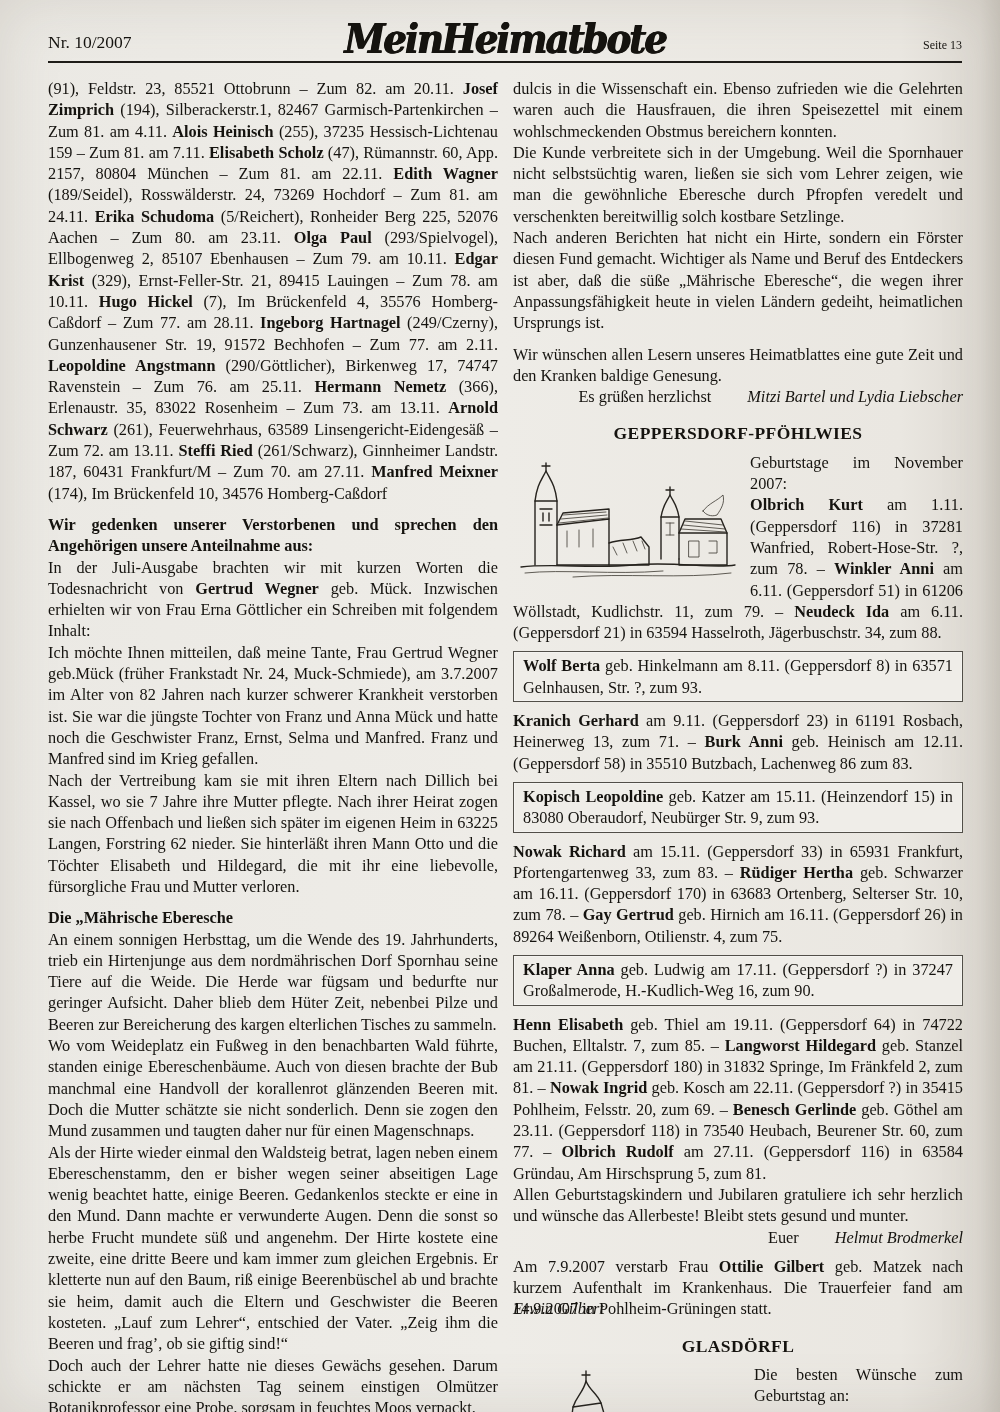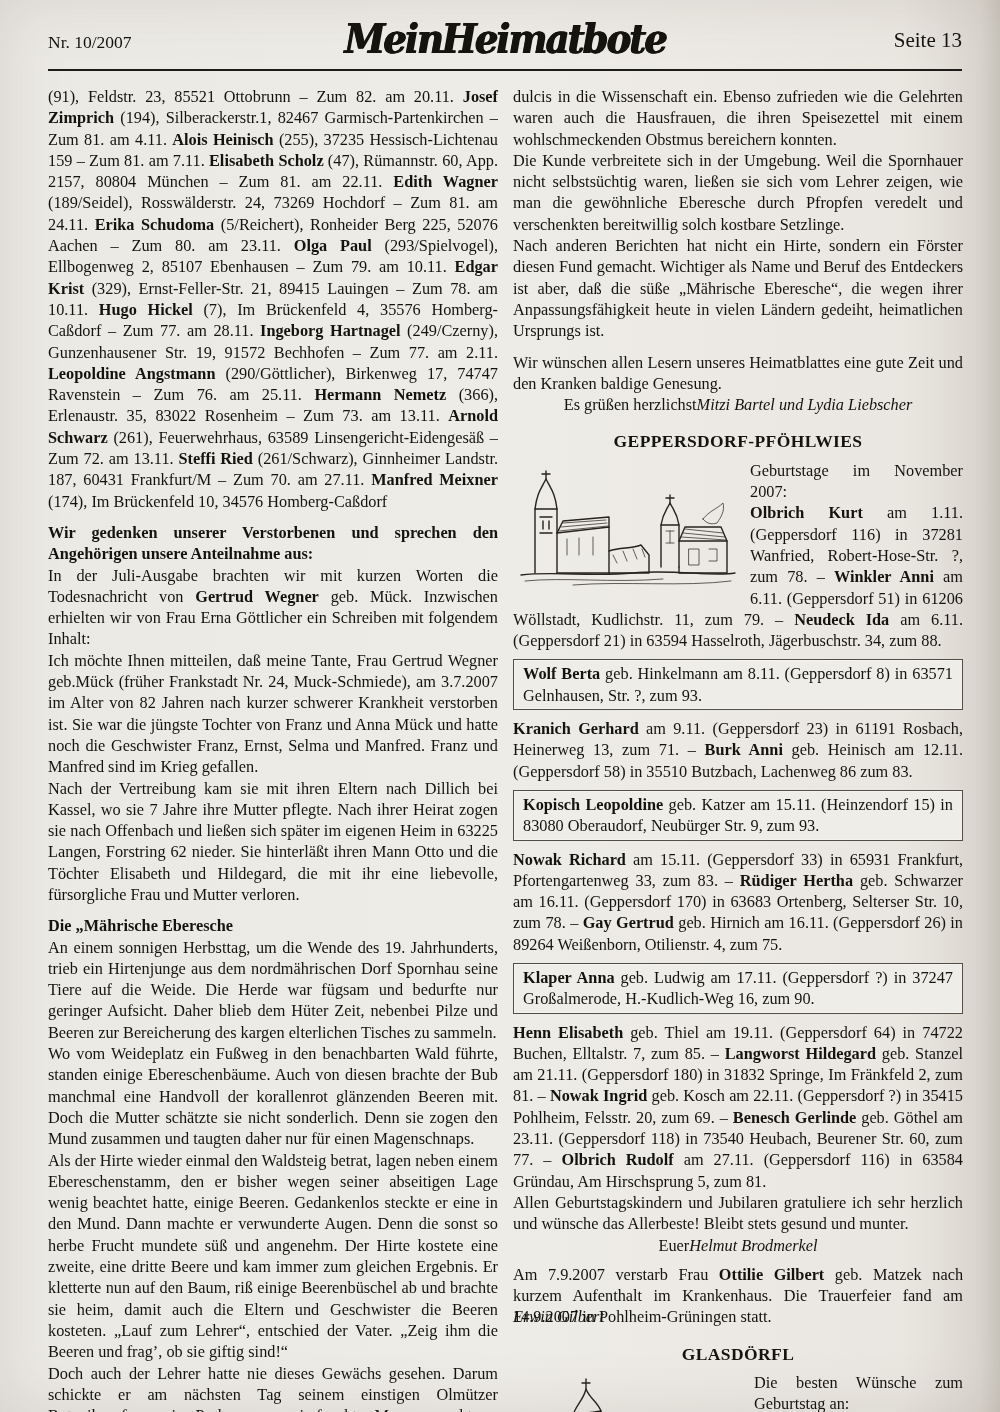--- a/index.html
+++ b/index.html
@@ -10,24 +10,24 @@
     color:#15130f;
     overflow:hidden;
   }
   .page{
     position:relative;width:1000px;height:1412px;
     background:linear-gradient(90deg,#ebe9e4 0%,#eeece7 50%,#eae7e1 90%,#ddd9d2 98%,#cfcbc3 100%);
     box-shadow:inset 0 0 60px rgba(120,110,95,.18);
   }
   .hdr{
     display:grid;grid-template-columns:1fr auto 1fr;align-items:end;
-    padding:26px 38px 12px 48px;
+    padding:26px 38px 4px 48px;
   }
   .hdr .issue{font-size:17.5px;justify-self:start;padding-bottom:4px;}
-  .hdr .pageno{font-size:21px;justify-self:end;padding-bottom:4px;}
+  .hdr .pageno{font-size:12px;justify-self:end;padding-bottom:4px;}
   .masthead{
     justify-self:center;
     font-family:"DejaVu Serif", serif;
     font-weight:900;font-style:italic;
     font-size:37px;letter-spacing:-2px;line-height:1;
     transform:scaleY(1.12);
     text-shadow:0.8px 0 0 #15130f, -0.4px 0 0 #15130f;
     margin-top:-6px;
   }
   .rule{height:0;border-bottom:2px solid #1e1c18;margin:0 38px 0 48px;}
@@ -39,21 +39,21 @@
   .sect-title{
     text-align:center;font-weight:bold;font-size:17.5px;
     letter-spacing:.4px;margin:16px 0 7px !important;
   }
   .sub-bold{font-weight:normal;}
   .box{
     border:1px solid #514e48;background:#efede8;
     padding:3px 9px;margin:8px 0;clear:both;
     box-shadow:0 0 0 1px rgba(255,255,255,.35) inset;
   }
-  .signoff{display:flex;justify-content:center;align-items:baseline;}
+  .signoff{display:flex;justify-content:flex-end;align-items:baseline;gap:36px;}
   .sig-right{font-style:italic;}
   .float-art{float:left;margin:3px 9px 2px 0;}
   .church1{width:228px;height:132px;}
   .church2{width:232px;height:150px;}
   .gap8{height:8px;}
   .gap10{height:10px;}
   .death-sig{
     font-style:italic;
     margin-top:-21.3px !important;
   }

